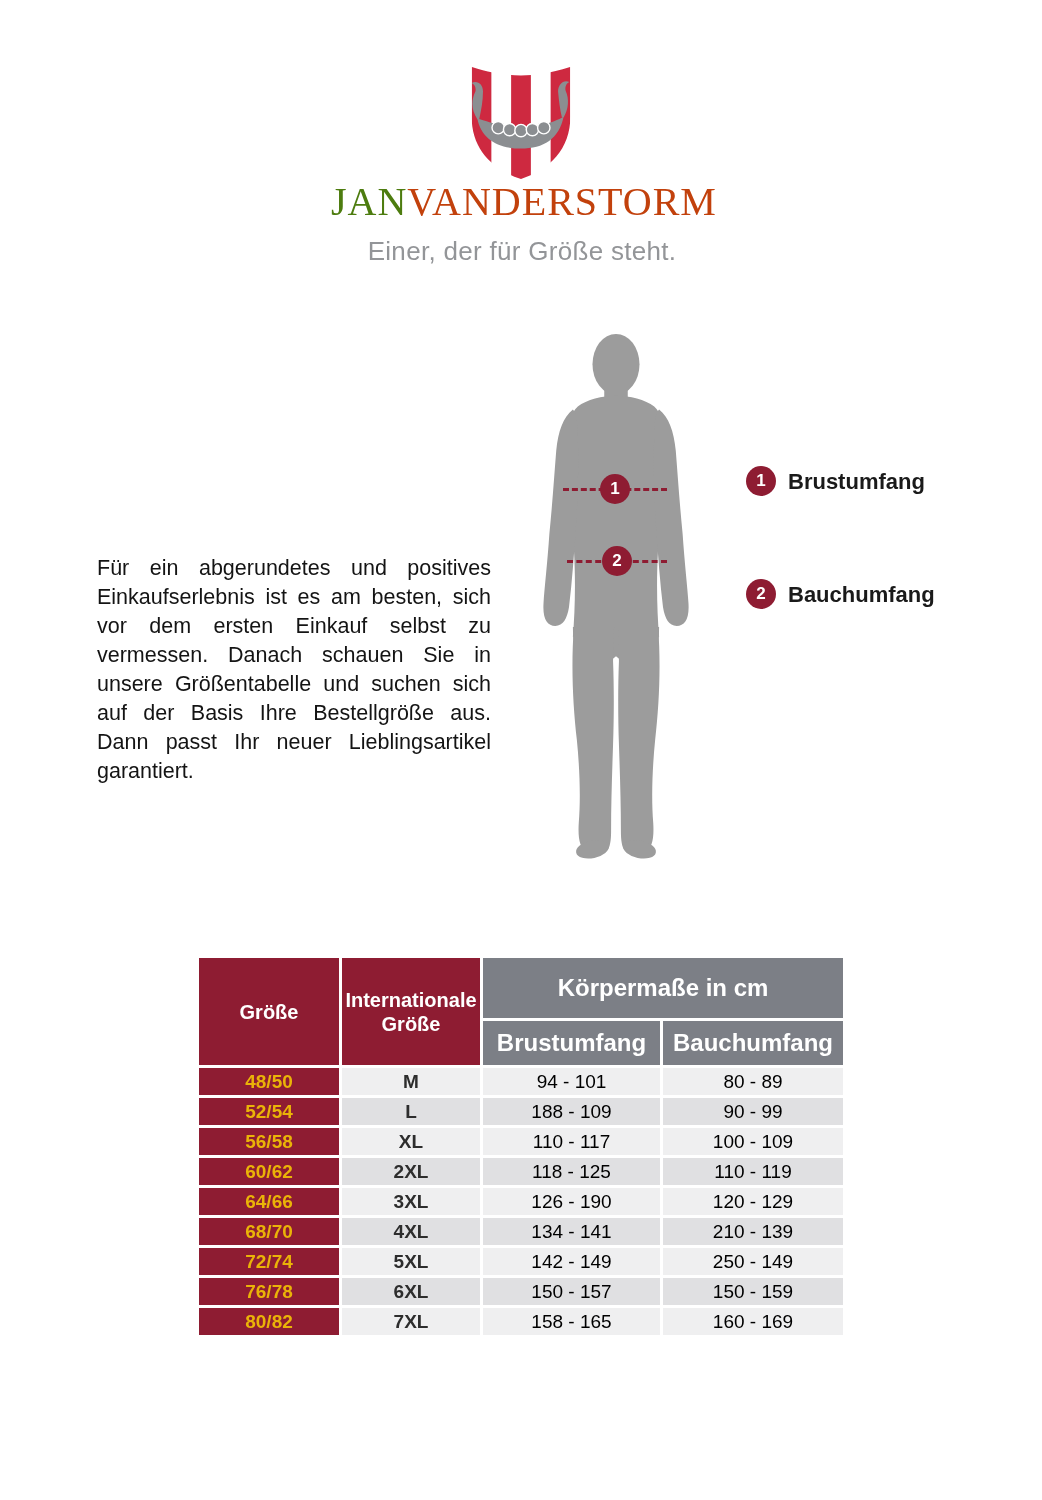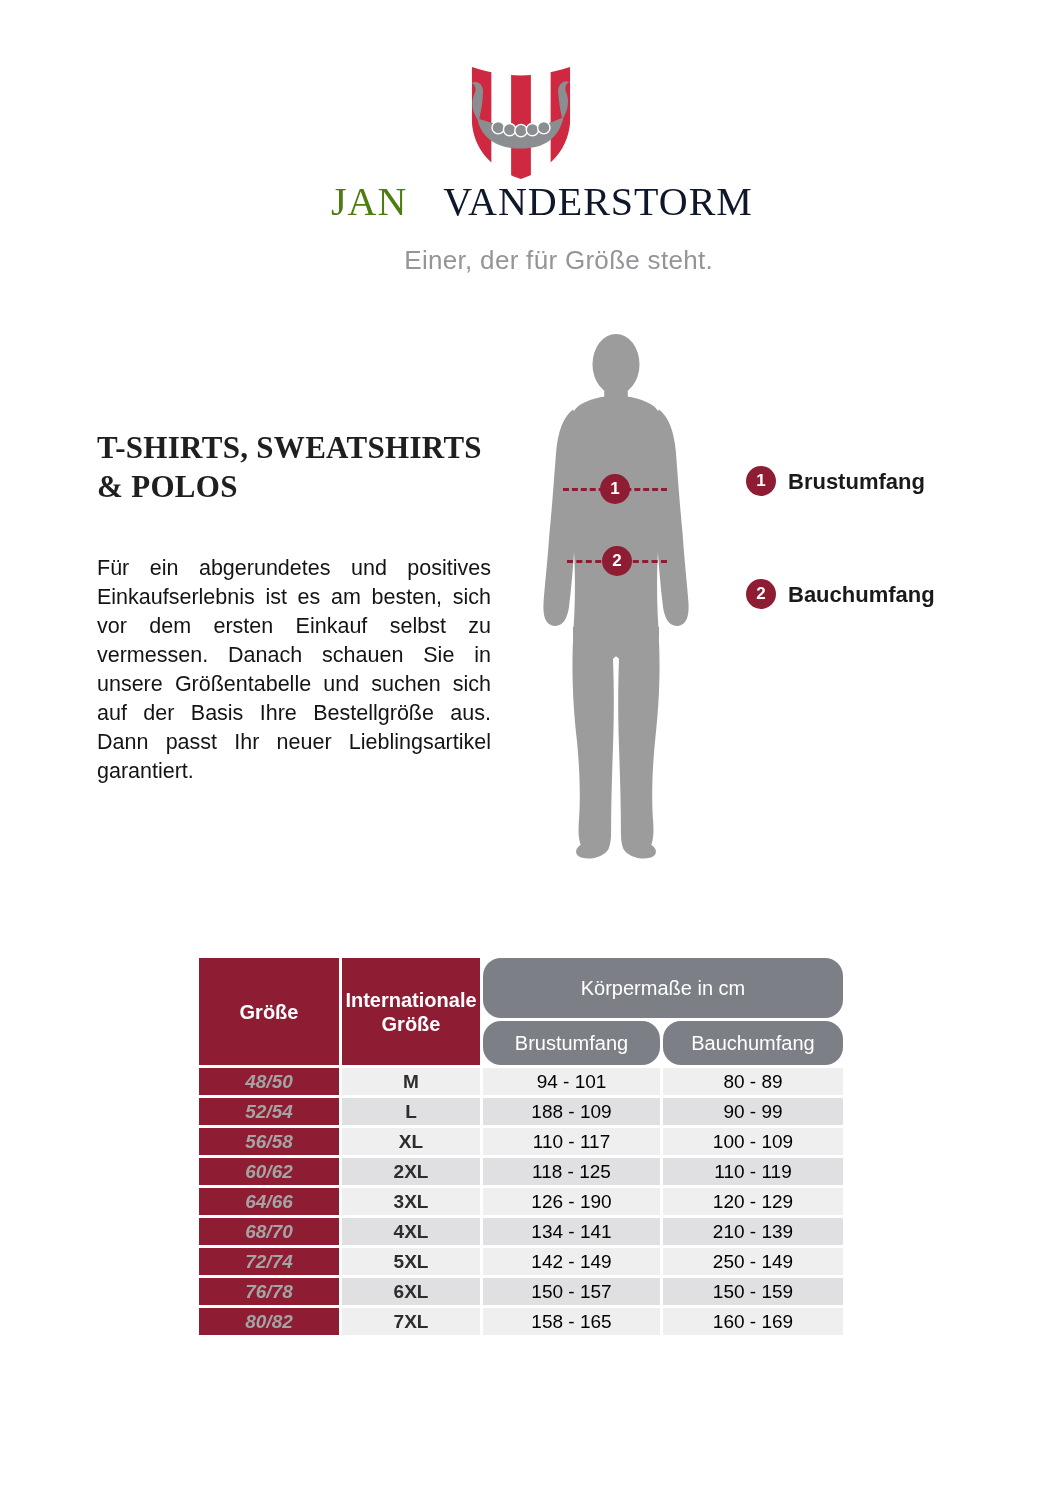--- a/index.html
+++ b/index.html
@@ -14,22 +14,22 @@
   body{background:#fff;font-family:"Liberation Sans",sans-serif;}
   .page{position:relative;width:1042px;height:1500px;background:#ffffff;overflow:hidden;margin:0 auto;}
 
   
   .crest{position:absolute;left:464px;top:58px;width:114px;height:128px;}
   .stripe-red{fill:var(--red);}
   .ship{fill:#8b8e91;}
   .brand-block{position:absolute;left:331px;top:178px;width:382px;}
   .brand-name{font-family:"Liberation Serif",serif;font-size:40px;letter-spacing:1px;text-align:center;white-space:nowrap;}
   .brand-light{color:#4d7c0f;}
-  .brand-dark{color:#0f172a;margin-left:36px;}
-  .tagline{margin-top:20px;text-align:right;font-size:26px;color:#939598;letter-spacing:.3px;}
+  .brand-dark{color:#c2410c;}
+  .tagline{margin-top:11px;text-align:center;font-size:26px;color:#939598;letter-spacing:.3px;}
 
   
   .heading{position:absolute;left:97px;top:428px;font-family:"Liberation Serif",serif;font-weight:bold;font-size:31px;line-height:39px;color:#1f1f1f;letter-spacing:.3px;}
   .intro-text{position:absolute;left:97px;top:554px;width:394px;font-size:21.5px;line-height:29px;color:#141414;text-align:justify;}
 
   
   .figure-svg{position:absolute;left:518px;top:333px;width:196px;height:529px;z-index:1;}
   .sil{fill:var(--silhouette);}
   .measure-line{position:absolute;height:0;border-top:3px dashed var(--maroon);z-index:2;}
   .line-chest{left:563px;top:488px;width:104px;}
@@ -42,25 +42,25 @@
   .legend-badge-1{left:746px;top:466px;}
   .legend-badge-2{left:746px;top:579px;}
   .legend-label{position:absolute;font-size:22px;font-weight:bold;color:#1a1a1a;z-index:3;}
   .legend-label-1{left:788px;top:469px;}
   .legend-label-2{left:788px;top:582px;}
 
   
   .size-table{position:absolute;left:196px;top:955px;width:650px;border-collapse:separate;border-spacing:3px;table-layout:fixed;}
   .size-table th,.size-table td{text-align:center;vertical-align:middle;padding:0;}
   .th-maroon{background:var(--maroon);color:#fff;font-weight:bold;font-size:20px;line-height:24px;}
-  .th-gray{background:var(--gray_header);color:#fff;font-weight:normal;font-size:20px;border-radius:18px;}
+  .th-gray{background:var(--gray_header);color:#fff;font-weight:bold;font-size:24px;}
   .row-top{height:60px;}
   .row-sub{height:44px;}
   .data-row td{height:27px;font-size:19px;}
-  td.c-groesse{background:var(--maroon);color:#a3a3a3;font-weight:bold;font-style:italic;}
+  td.c-groesse{background:var(--maroon);color:#eab308;font-weight:bold;}
   td.c-int{font-weight:bold;color:#2d2d2d;}
   td.c-val{color:#000000;}
   tbody tr:nth-child(odd) td.c-int,
   tbody tr:nth-child(odd) td.c-val{background:var(--row_light);}
   tbody tr:nth-child(even) td.c-int,
   tbody tr:nth-child(even) td.c-val{background:var(--row_dark);}
 </style>
 </head>
 <body>
 
@@ -87,21 +87,20 @@
       <circle class="ship" cx="72" cy="74" r="6.5" stroke="#ffffff" stroke-width="1.5"></circle>
       <circle class="ship" cx="84" cy="72" r="6.5" stroke="#ffffff" stroke-width="1.5"></circle>
     </g>
   </svg>
 
   <div class="brand-block">
     <div class="brand-name"><span class="brand-light">JAN</span><span class="brand-dark">VANDERSTORM</span></div>
     <div class="tagline">Einer, der für Größe steht.</div>
   </div>
 
-  <h1 class="heading"><span>T-SHIRTS, SWEATSHIRTS</span><br><span>&amp; POLOS</span></h1>
 
   <p class="intro-text">Für ein abgerundetes und positives Einkaufserlebnis ist es am besten, sich vor dem ersten Einkauf selbst zu vermessen. Danach schauen Sie in unsere Größentabelle und suchen sich auf der Basis Ihre Bestellgröße aus. Dann passt Ihr neuer Lieblingsartikel garantiert.</p>
 
   <svg class="figure-svg" viewBox="0 0 200 540">
     <ellipse class="sil" cx="100" cy="32" rx="24" ry="31"></ellipse>
     <rect class="sil" x="88" y="54" width="24" height="18"></rect>
 
     <path class="sil" d="M100,64 C114,64 130,68 139,75 C146,81 148,92 148,108 C148,140 146,180 143,220 C141,255 142,285 144,310 L56,310 C58,285 59,255 57,220 C54,180 52,140 52,108 C52,92 54,81 61,75 C70,68 86,64 100,64 Z"></path>
 
     <path class="sil" d="M56,300 L144,300 C144,330 134,345 122,348 L100,330 L78,348 C66,345 56,330 56,300 Z"></path>

